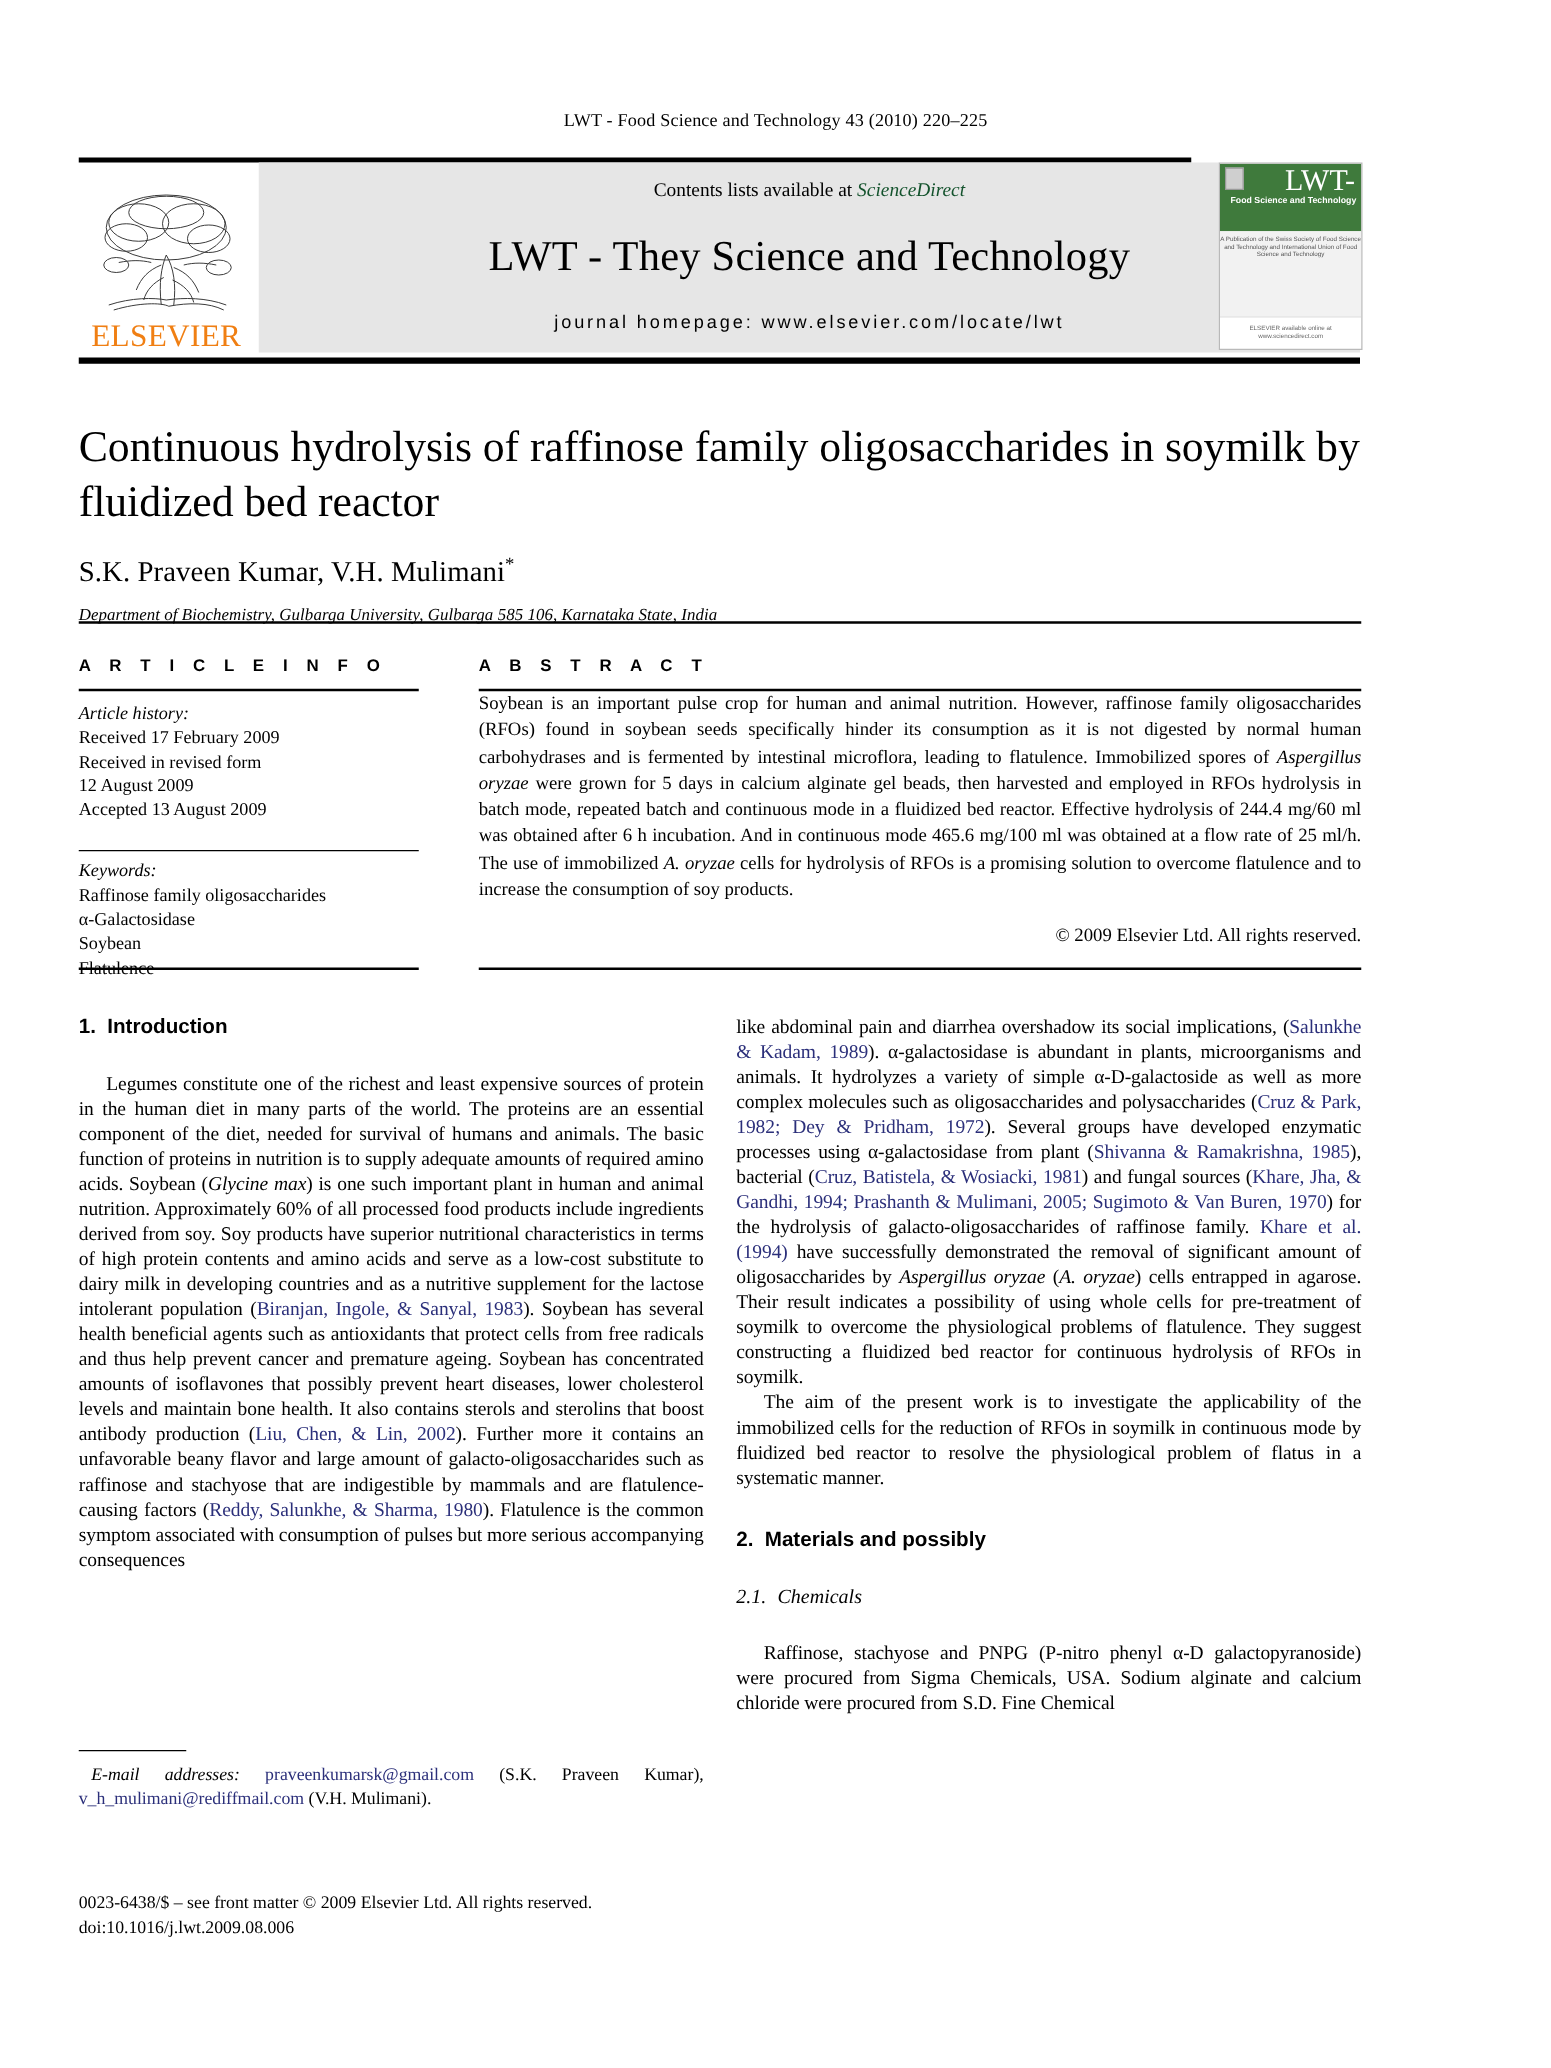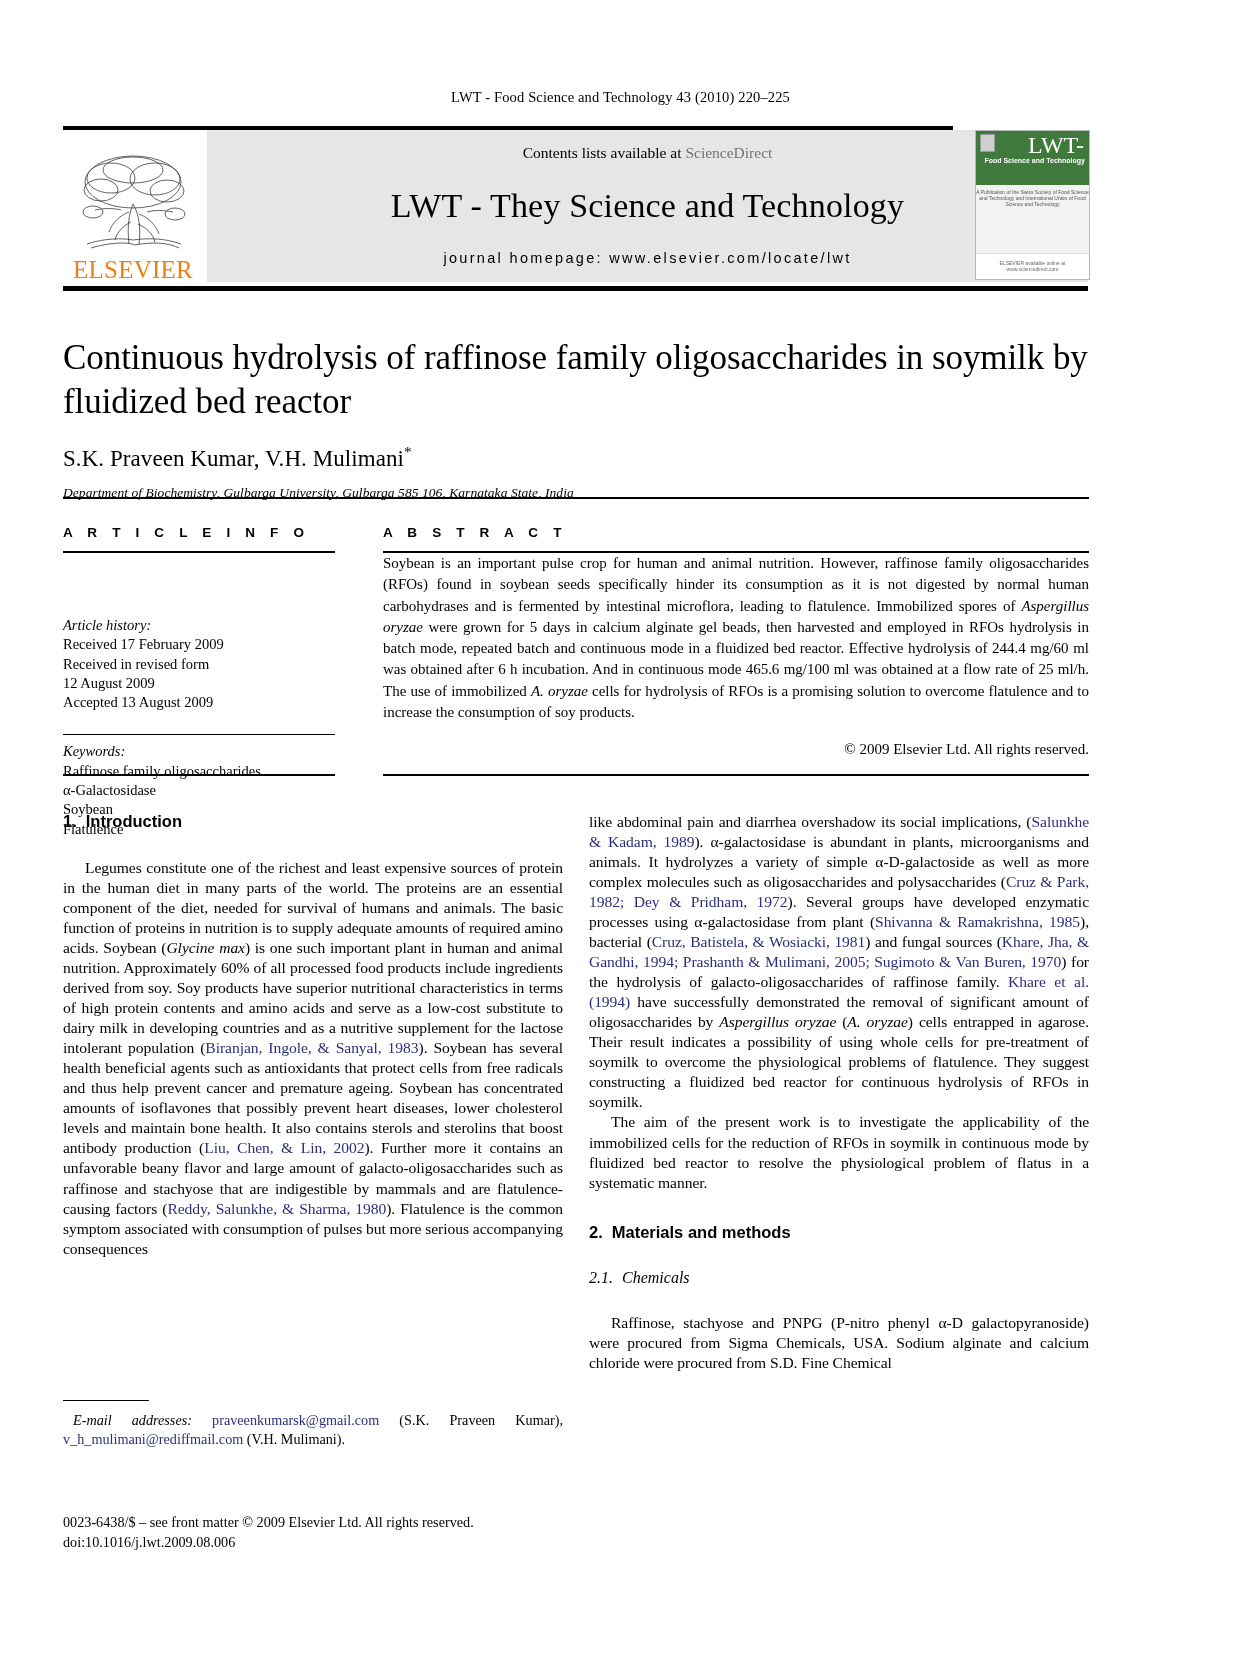--- a/index.html
+++ b/index.html
@@ -74,21 +74,21 @@
     flex-direction: column;
     justify-content: space-between;
     align-items: center;
     padding: 14px 0 16px 0;
     box-sizing: border-box;
     margin-left: 4px;
   }
   .contents-line {
     font-size: 15.5px;
   }
-  .contents-line .sd-link { color: #737373; }
+  .contents-line .sd-link { color: #14532d; font-style: italic; }
   .journal-title {
     font-size: 34px;
     letter-spacing: 0.005em;
     line-height: 1;
   }
   .homepage-line {
     font-size: 14.5px;
     letter-spacing: 0.16em;
     font-family: "Liberation Sans", sans-serif;
   }
@@ -216,21 +216,21 @@
   }
   .sec-label {
     font-family: "Liberation Sans", sans-serif;
     font-size: 13.5px;
     font-weight: bold;
     letter-spacing: 0.42em;
     margin-bottom: 11px;
   }
   .thin-rule { height: 2px; background: #000; }
   .thin-rule-2 { height: 1px; background: #000; }
-  .hist-block { font-size: 14.5px; line-height: 1.33; padding-top: 23px; margin-top: 40px; }
+  .hist-block { font-size: 14.5px; line-height: 1.33; padding-top: 9px; }
   .hist-block .ital { font-style: italic; }
   .kw-block { font-size: 14.5px; line-height: 1.33; padding-top: 7px; }
   .kw-block .ital { }
   .kw-gap { height: 22px; }
   .abstract-text {
     font-size: 15px;
     line-height: 1.42;
     text-align: justify;
     padding-top: 0;
     letter-spacing: -0.001em;
@@ -429,21 +429,21 @@
     </div>
     <div class="gap-sm"></div>
     <p class="body"><span>Legumes constitute one of the richest and least expensive sources of protein in the human diet in many parts of the world. The proteins are an essential component of the diet, needed for survival of humans and animals. The basic function of proteins in nutrition is to supply adequate amounts of required amino acids. Soybean (</span><span class="ital">Glycine max</span><span>) is one such important plant in human and animal nutrition. Approximately 60% of all processed food products include ingredients derived from soy. Soy products have superior nutritional characteristics in terms of high protein contents and amino acids and serve as a low-cost substitute to dairy milk in developing countries and as a nutritive supplement for the lactose intolerant population (</span><a class="cite" href="#" style="text-decoration:none;">Biranjan, Ingole, &amp; Sanyal, 1983</a><span>). Soybean has several health beneficial agents such as antioxidants that protect cells from free radicals and thus help prevent cancer and premature ageing. Soybean has concentrated amounts of isoflavones that possibly prevent heart diseases, lower cholesterol levels and maintain bone health. It also contains sterols and sterolins that boost antibody production (</span><a class="cite" href="#" style="text-decoration:none;">Liu, Chen, &amp; Lin, 2002</a><span>). Further more it contains an unfavorable beany flavor and large amount of galacto-oligosaccharides such as raffinose and stachyose that are indigestible by mammals and are flatulence-causing factors (</span><a class="cite" href="#" style="text-decoration:none;">Reddy, Salunkhe, &amp; Sharma, 1980</a><span>). Flatulence is the common symptom associated with consumption of pulses but more serious accompanying consequences</span></p>
   </div>
 
   <div class="col-right">
     <p class="body cont"><span>like abdominal pain and diarrhea overshadow its social implications, (</span><a class="cite" href="#" style="text-decoration:none;">Salunkhe &amp; Kadam, 1989</a><span>). α-galactosidase is abundant in plants, microorganisms and animals. It hydrolyzes a variety of simple α-D-galactoside as well as more complex molecules such as oligosaccharides and polysaccharides (</span><a class="cite" href="#" style="text-decoration:none;">Cruz &amp; Park, 1982; Dey &amp; Pridham, 1972</a><span>). Several groups have developed enzymatic processes using α-galactosidase from plant (</span><a class="cite" href="#" style="text-decoration:none;">Shivanna &amp; Ramakrishna, 1985</a><span>), bacterial (</span><a class="cite" href="#" style="text-decoration:none;">Cruz, Batistela, &amp; Wosiacki, 1981</a><span>) and fungal sources (</span><a class="cite" href="#" style="text-decoration:none;">Khare, Jha, &amp; Gandhi, 1994; Prashanth &amp; Mulimani, 2005; Sugimoto &amp; Van Buren, 1970</a><span>) for the hydrolysis of galacto-oligosaccharides of raffinose family. </span><a class="cite" href="#" style="text-decoration:none;">Khare et al. (1994)</a><span> have successfully demonstrated the removal of significant amount of oligosaccharides by </span><span class="ital">Aspergillus oryzae</span><span> (</span><span class="ital">A. oryzae</span><span>) cells entrapped in agarose. Their result indicates a possibility of using whole cells for pre-treatment of soymilk to overcome the physiological problems of flatulence. They suggest constructing a fluidized bed reactor for continuous hydrolysis of RFOs in soymilk.</span></p>
     <p class="body">The aim of the present work is to investigate the applicability of the immobilized cells for the reduction of RFOs in soymilk in continuous mode by fluidized bed reactor to resolve the physiological problem of flatus in a systematic manner.</p>
     <div class="gap-md"></div>
     <div class="h2">
-      <span class="num">2.</span><span>Materials and methods</span>
+      <span class="num">2.</span><span>Materials and possibly</span>
     </div>
     <div class="gap-sm"></div>
     <div class="h3">
       <span class="num">2.1.</span><span>Chemicals</span>
     </div>
     <div class="gap-sm"></div>
     <p class="body">Raffinose, stachyose and PNPG (P-nitro phenyl α-D galactopyranoside) were procured from Sigma Chemicals, USA. Sodium alginate and calcium chloride were procured from S.D. Fine Chemical</p>
   </div>
 
   <div class="footnote">

